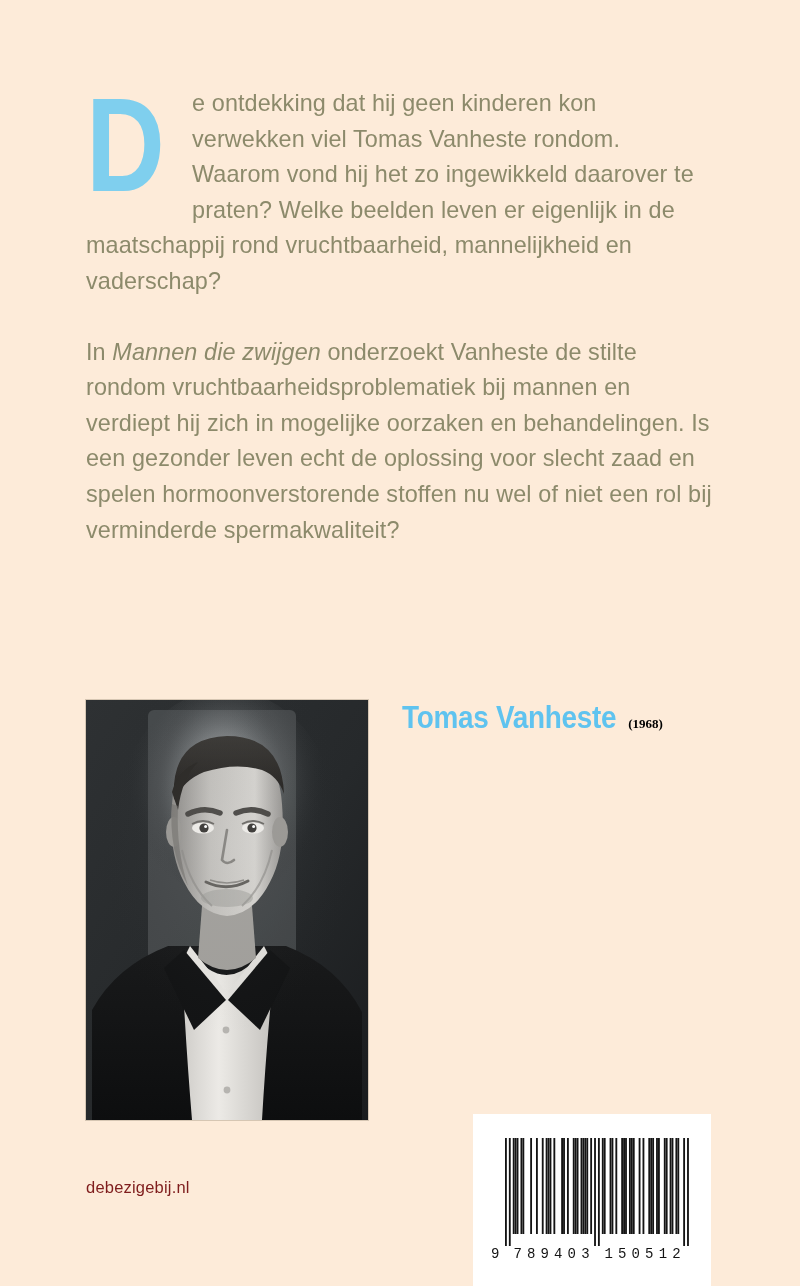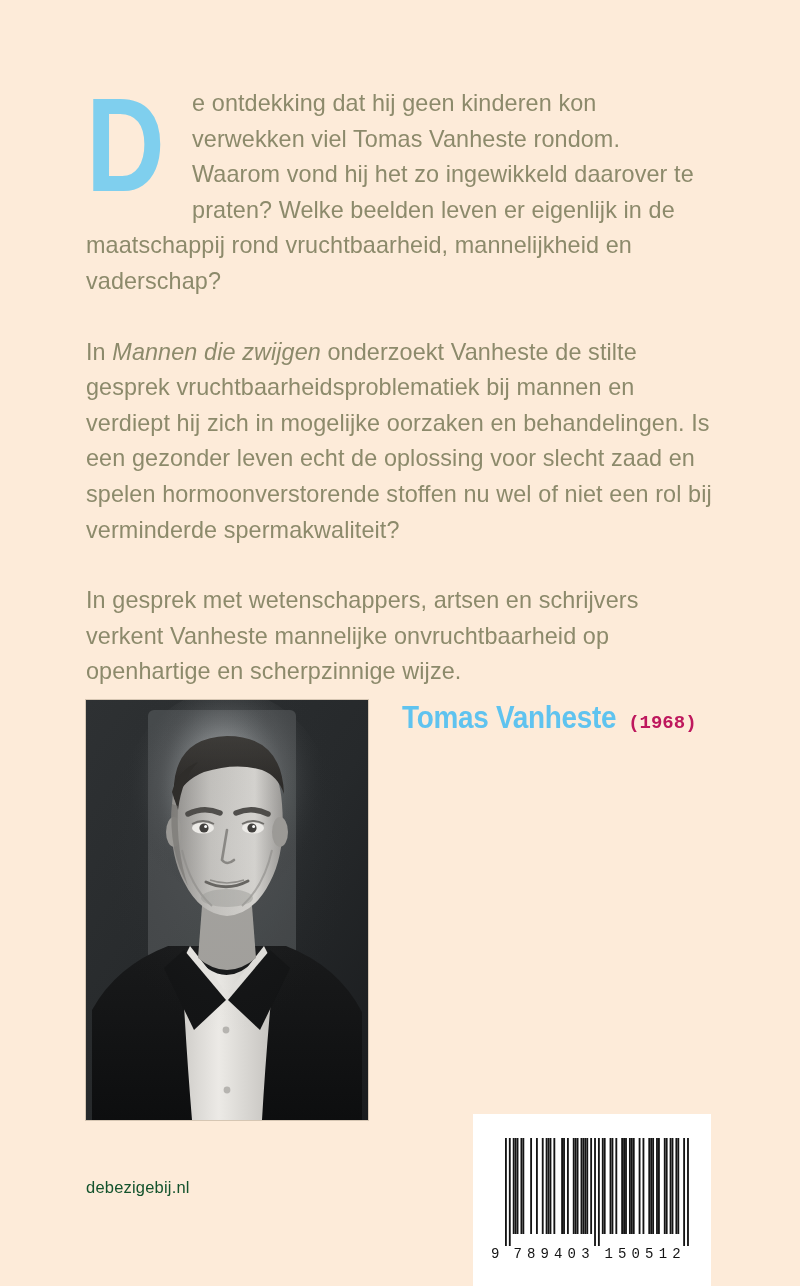--- a/index.html
+++ b/index.html
@@ -89,43 +89,43 @@
     font-weight: 700;
     font-size: 31px;
     color: #5fc3ef;
     letter-spacing: -0.3px;
     display: inline-block;
     transform: scaleX(0.9);
     transform-origin: left center;
   }
 
   .author-year {
-    font-family: Liberation Mono, monospace;
+    font-family: Liberation Serif, serif;
     font-weight: 700;
-    font-size: 19px;
-    color: #be185d;
+    font-size: 13px;
+    color: #000000;
     margin-left: -12px;
     display: inline-block;
     vertical-align: baseline;
   }
 
   .author-bio {
     color: #8c8a6b;
     font-size: 22px;
     line-height: 33px;
     margin-top: 4px;
   }
 
   
   .publisher {
     position: absolute;
     left: 86px;
     top: 1178px;
     font-size: 16.5px;
-    color: #14532d;
+    color: #7f1d1d;
     letter-spacing: 0.2px;
   }
 
   
   .barcode-box {
     position: absolute;
     left: 473px;
     top: 1114px;
     width: 238px;
     height: 172px;
@@ -145,24 +145,23 @@
 
 <div class="cover">
 
   <div class="blurb">
 
     <p class="para dropcap-para">
       <span class="dropcap">D</span><span>e ontdekking dat hij geen kinderen kon verwekken viel Tomas Vanheste rondom. Waarom vond hij het zo ingewikkeld daarover te praten? Welke beelden leven er eigenlijk in de maatschappij rond vruchtbaarheid, mannelijkheid en vaderschap?</span>
     </p>
 
     <p class="para">
-      <span>In </span><span class="it">Mannen die zwijgen</span><span> onderzoekt Vanheste de stilte gesprek vruchtbaarheidsproblematiek bij mannen en verdiept hij zich in mogelijke oorzaken en behandelingen. Is een gezonder leven echt de oplossing voor slecht zaad en spelen hormoonverstorende stoffen nu wel of niet een rol bij verminderde spermakwaliteit?</span>
+      <span>In </span><span class="it">Mannen die zwijgen</span><span> onderzoekt Vanheste de stilte rondom vruchtbaarheidsproblematiek bij mannen en verdiept hij zich in mogelijke oorzaken en behandelingen. Is een gezonder leven echt de oplossing voor slecht zaad en spelen hormoonverstorende stoffen nu wel of niet een rol bij verminderde spermakwaliteit?</span>
     </p>
 
-    <p class="para">In gesprek met wetenschappers, artsen en schrijvers verkent Vanheste mannelijke onvruchtbaarheid op openhartige en scherpzinnige wijze.</p>
   </div>
 
   <div class="author-photo">
     <svg viewBox="0 0 282 420" preserveAspectRatio="xMidYMid slice">
       <defs>
         <linearGradient id="bgGrad" x1="0" y1="0" x2="1" y2="1">
           <stop offset="0%" stop-color="#2e3133"></stop>
           <stop offset="55%" stop-color="#26292b"></stop>
           <stop offset="100%" stop-color="#1a1c1e"></stop>
         </linearGradient>

